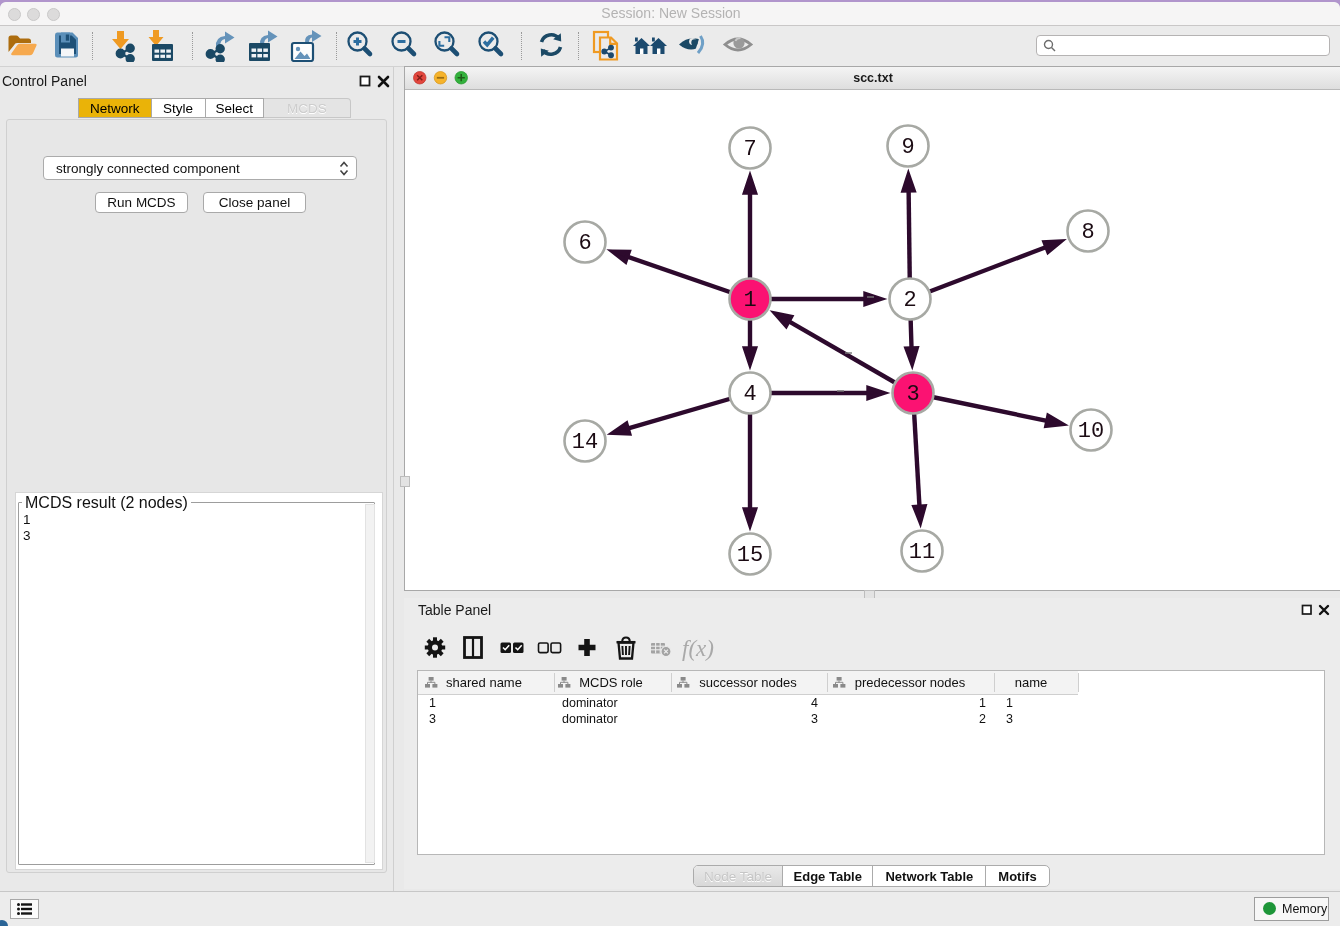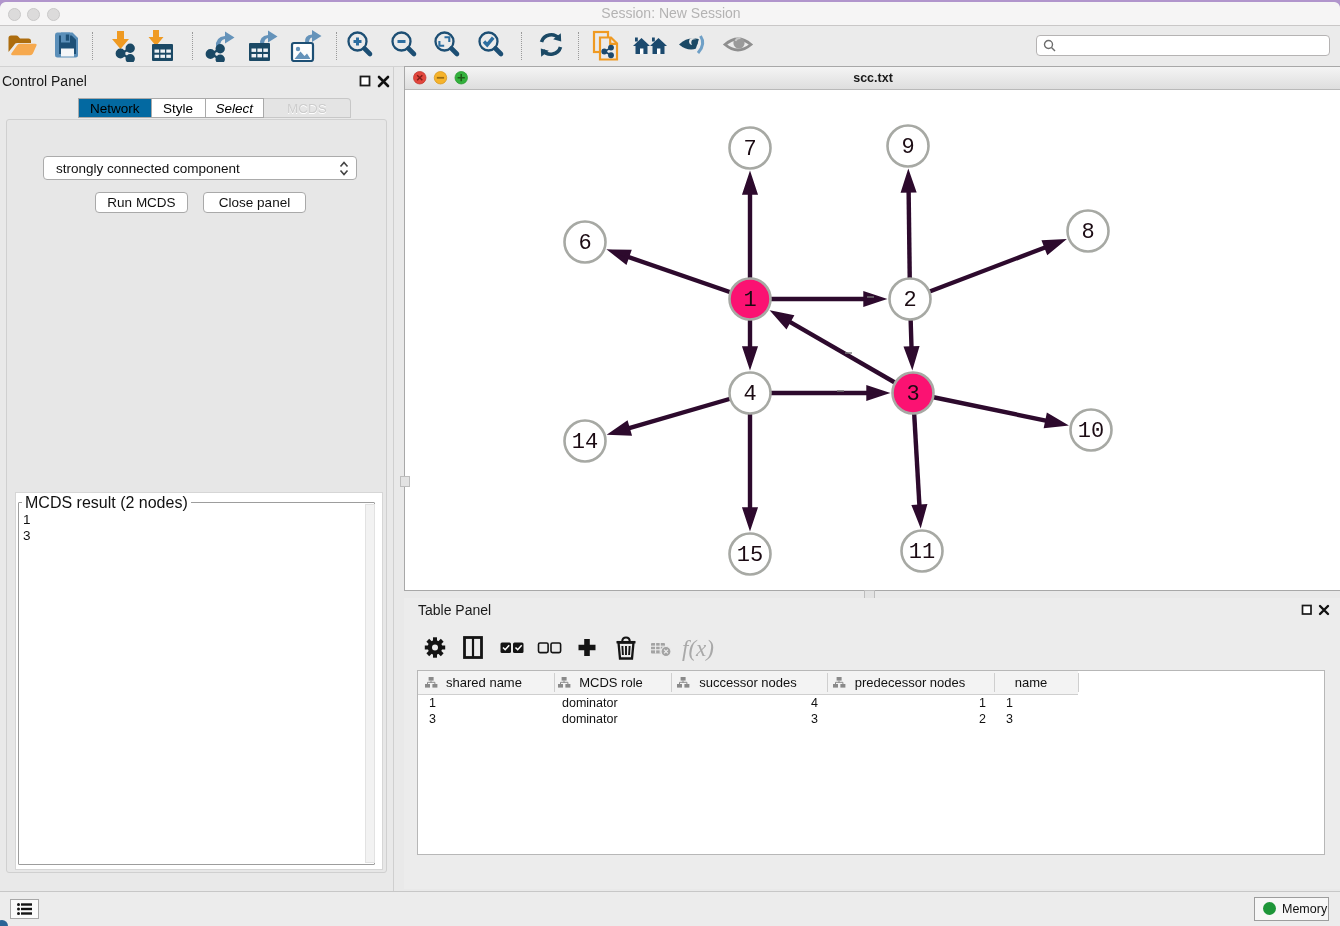--- a/index.html
+++ b/index.html
@@ -198,23 +198,23 @@
     <svg class="abs" style="left:359px;top:8px" width="13" height="13" viewBox="0 0 13 13">
         <rect x="1.5" y="1.5" width="9" height="9" fill="#fff" stroke="#1a1a1a" stroke-width="1.8"></rect>
       </svg>
     <svg class="abs" style="left:377px;top:8px" width="13" height="13" viewBox="0 0 13 13">
         <path d="M2 2 L11 11 M11 2 L2 11" stroke="#111" stroke-width="2.6" stroke-linecap="round"></path>
       </svg>
 
     <div class="abs" style="left:6px;top:52px;width:379px;height:752px;background:#e7e7e7;border:1px solid #d0d0d0;border-radius:3px;"></div>
 
     <div class="abs" style="left:78px;top:31px;height:20px;display:flex;font-size:13.5px;">
-      <div style="background:#0369a1;border:1px solid #a9a9a9;border-right:none;padding:2px 11px 8px;">Network</div>
+      <div style="background:#eab308;border:1px solid #a9a9a9;border-right:none;padding:2px 11px 8px;">Network</div>
       <div style="background:#fff;border:1px solid #a9a9a9;border-right:none;padding:2px 11.5px 0;">Style</div>
-      <div style="background:#fff;border:1px solid #a9a9a9;padding:2px 10px 0;font-style:italic;">Select</div>
+      <div style="background:#fff;border:1px solid #a9a9a9;padding:2px 10px 0;">Select</div>
       <div style="background:#e4e4e4;border:1px solid #c7c7c7;border-left:none;border-radius:0 4px 0 0;padding:2px 23px 0;color:#cdcdcd;text-shadow:0 1px 0 #fff;">MCDS</div>
     </div>
 
     <div class="abs" style="left:43px;top:89px;width:312px;height:22px;background:#fff;border:1px solid #ababab;border-radius:4px;">
       <div style="position:absolute;left:12px;top:4px;font-size:13.5px;color:#111;">strongly connected component</div>
       <svg style="position:absolute;right:7px;top:4px" width="10" height="15" viewBox="0 0 10 15">
         <path d="M1.5 5.5 L5 1.5 L8.5 5.5" fill="none" stroke="#444" stroke-width="1.6"></path>
         <path d="M1.5 9.5 L5 13.5 L8.5 9.5" fill="none" stroke="#444" stroke-width="1.6"></path>
       </svg>
     </div>
@@ -407,20 +407,26 @@
             <text x="588" y="13">1</text>
           <text x="11" y="29">3</text>
             <text x="144" y="29">dominator</text>
           <text x="400" y="29" text-anchor="end">3</text>
           <text x="568" y="29" text-anchor="end">2</text>
             <text x="588" y="29">3</text>
         </g>
       </svg>
     </div>
 
+    <div class="abs" style="left:289px;top:267px;height:20px;display:flex;font-size:13px;border:1px solid #ababab;border-radius:5px;overflow:hidden;background:#fff;">
+      <div style="background:linear-gradient(#e9e9e9,#d8d8d8);padding:3px 10px 0;color:#c6c6c6;font-size:13.5px;text-shadow:0 1px 0 #fff;border-right:1px solid #ababab;">Node Table</div>
+      <div style="padding:3px 10.5px 0;border-right:1px solid #ababab;font-weight:bold;color:#111;">Edge Table</div>
+      <div style="padding:3px 12px 0;border-right:1px solid #ababab;font-weight:bold;color:#111;">Network Table</div>
+      <div style="padding:3px 12px 0;font-weight:bold;color:#111;">Motifs</div>
+    </div>
     </div>
   <div id="statusbar" class="abs" style="left:0;top:889px;width:1340px;height:35px;background:#ececec;border-top:1px solid #c7c7c7;">
     <div class="abs" style="left:10px;top:7px;width:27px;height:18px;background:#fbfbfb;border:1px solid #a8a8a8;">
       <svg style="position:absolute;left:6px;top:3px" width="15" height="12" viewBox="0 0 15 12">
         <g fill="#141414">
           <circle cx="1.5" cy="1.5" r="1.5"></circle>
             <circle cx="1.5" cy="6" r="1.5"></circle>
             <circle cx="1.5" cy="10.5" r="1.5"></circle>
           <rect x="4" y="0.3" width="11" height="2.4"></rect>
             <rect x="4" y="4.8" width="11" height="2.4"></rect>

